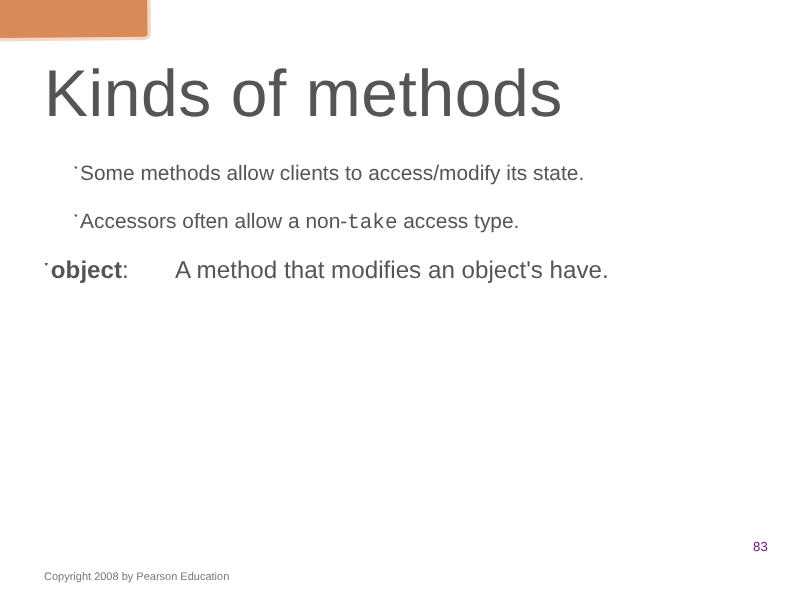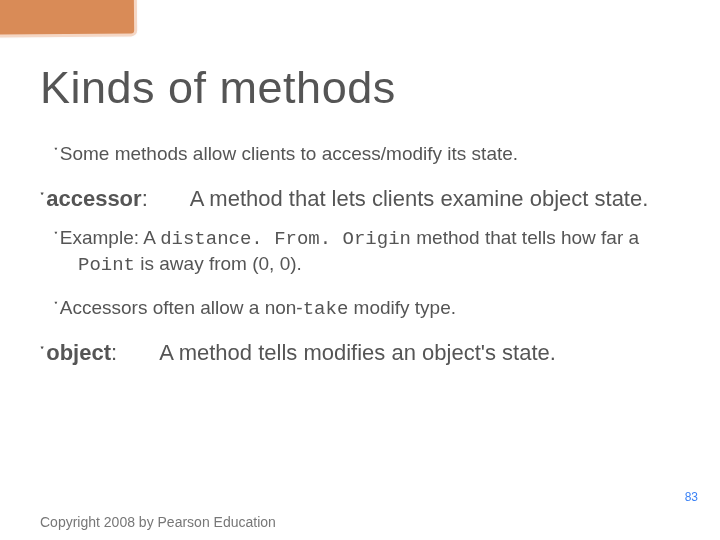--- a/index.html
+++ b/index.html
@@ -25,96 +25,90 @@
     transform: rotate(-0.5deg);
   }
   .slide {
     position: absolute;
     top: 0; left: 0; right: 0; bottom: 0;
     padding: 50px 30px 20px 40px;
     box-sizing: border-box;
   }
   h1.title {
     font-family: Verdana, Geneva, sans-serif;
-    font-size: 45px;
+    font-size: 60px;
     font-weight: normal;
     color: #555555;
-    margin: 12px 0 28px 0;
+    margin: 0 0 28px 0;
     letter-spacing: 0.5px;
   }
   .bullet {
     font-size: 22px;
     line-height: 1.25;
     margin-bottom: 14px;
     padding-left: 24px;
     text-indent: -24px;
   }
   .bullet .bm {
     font-family: "Segoe Script", "Comic Sans MS", cursive;
     font-size: 20px;
     margin-right: 2px;
   }
   .subbullet {
     font-size: 19px;
     line-height: 1.3;
-    margin: 8px 0 18px 14px;
+    margin: 8px 0 18px 27px;
     padding-left: 24px;
     text-indent: -24px;
   }
   .subbullet .bm {
     font-family: "Segoe Script", "Comic Sans MS", cursive;
     font-size: 18px;
     margin-right: 2px;
   }
   .mono {
     font-family: "Courier New", Courier, monospace;
   }
   .b { font-weight: bold; }
   .gap { display:inline-block; width: 42px; }
   .footer {
     position: absolute;
     bottom: 10px;
     left: 40px;
-    font-size: 14px;
+    font-size: 10px;
     color: #777;
   }
   .pagenum {
     position: absolute;
     right: 22px;
     bottom: 36px;
     font-size: 12px;
-    color: #3b82f6;
+    color: #701a75;
   }
 </style>
 </head>
 <body>
 
 <div class="accent-bar"></div>
 
 <div class="slide">
 
   <h1 class="title">Kinds of methods</h1>
 
 
   <div class="subbullet">
     <span class="bm">་</span><span>Some methods allow clients to access/modify its state.</span>
   </div>
 
-  <div class="bullet">
-    <span class="bm">་</span><span class="b">accessor</span><span>:</span><span class="gap"></span><span>A method that lets clients examine object state.</span>
-  </div>
+
 
   <div class="subbullet">
-    <span class="bm">་</span><span>Example: A </span><span class="mono">distance. From. Origin</span><span> method that tells how far a </span><span class="mono">Point</span><span> is away from (0, 0).</span>
-  </div>
-
-  <div class="subbullet">
-    <span class="bm">་</span><span>Accessors often allow a non-</span><span class="mono">take</span><span> modify type.</span>
+    <span class="bm">་</span><span>Accessors often allow a non-</span><span class="mono">take</span><span> access type.</span>
   </div>
 
   <div class="bullet">
-    <span class="bm">་</span><span class="b">object</span><span>:</span><span class="gap"></span><span>A method tells modifies an object's state.</span>
+    <span class="bm">་</span><span class="b">object</span><span>:</span><span class="gap"></span><span>A method that modifies an object's have.</span>
   </div>
 
 </div>
 
 <div class="footer">Copyright 2008 by Pearson Education</div>
 <div class="pagenum">83</div>
 
 </body></html>

